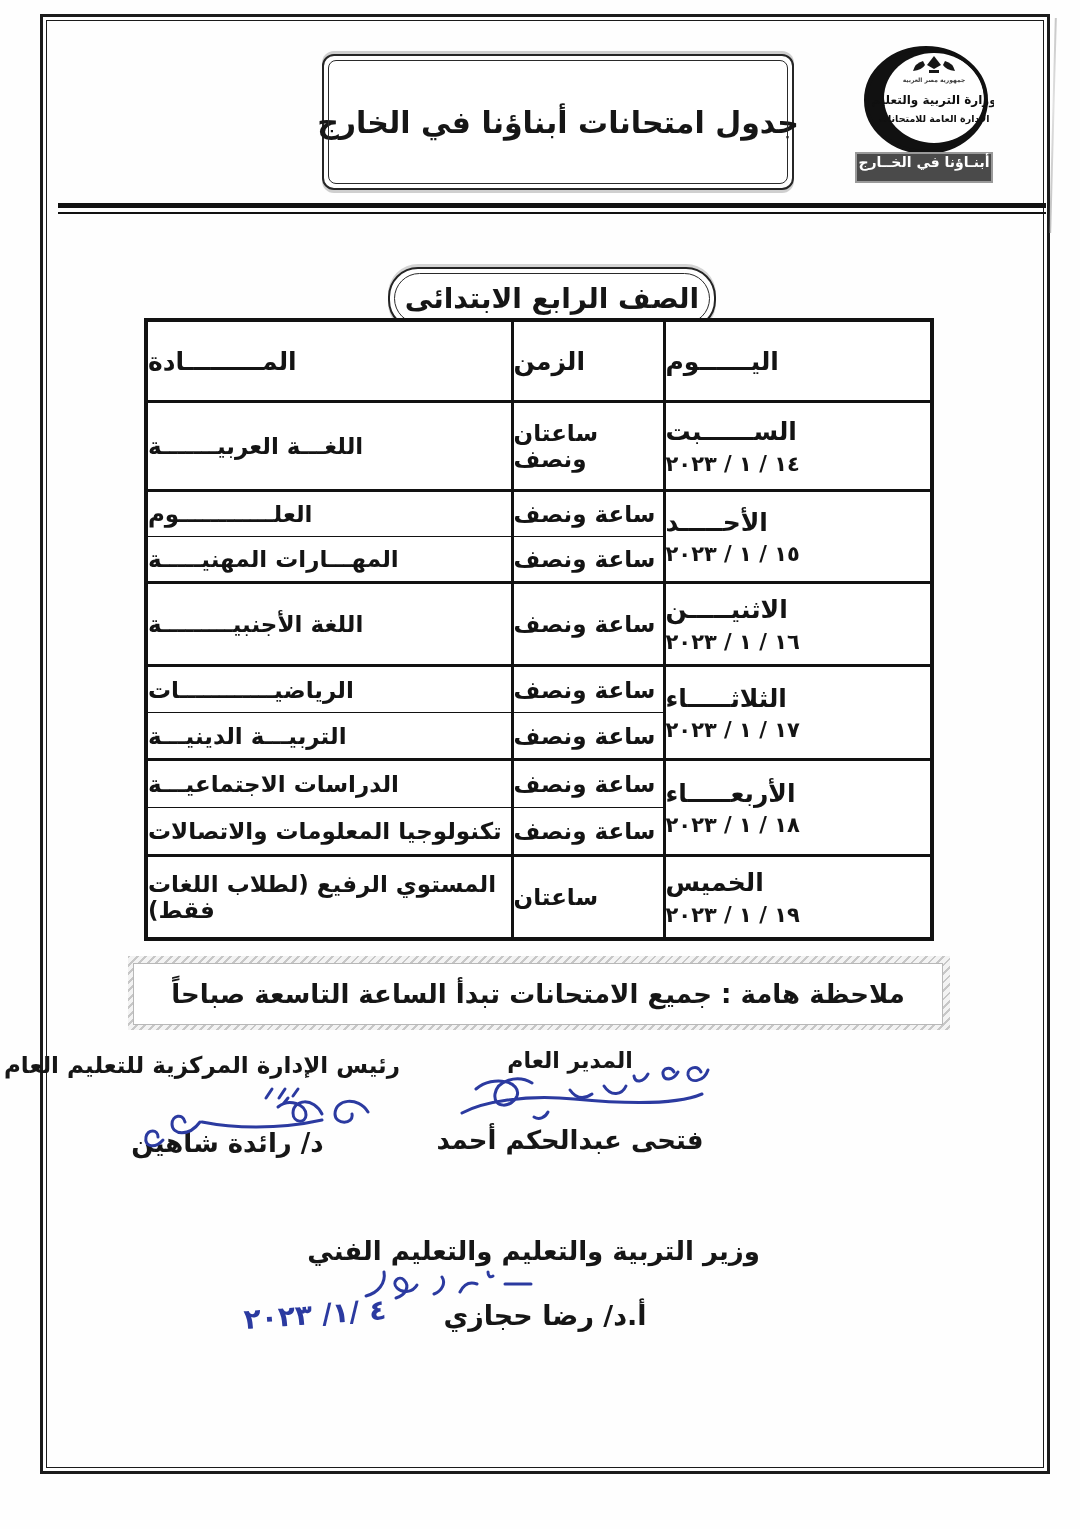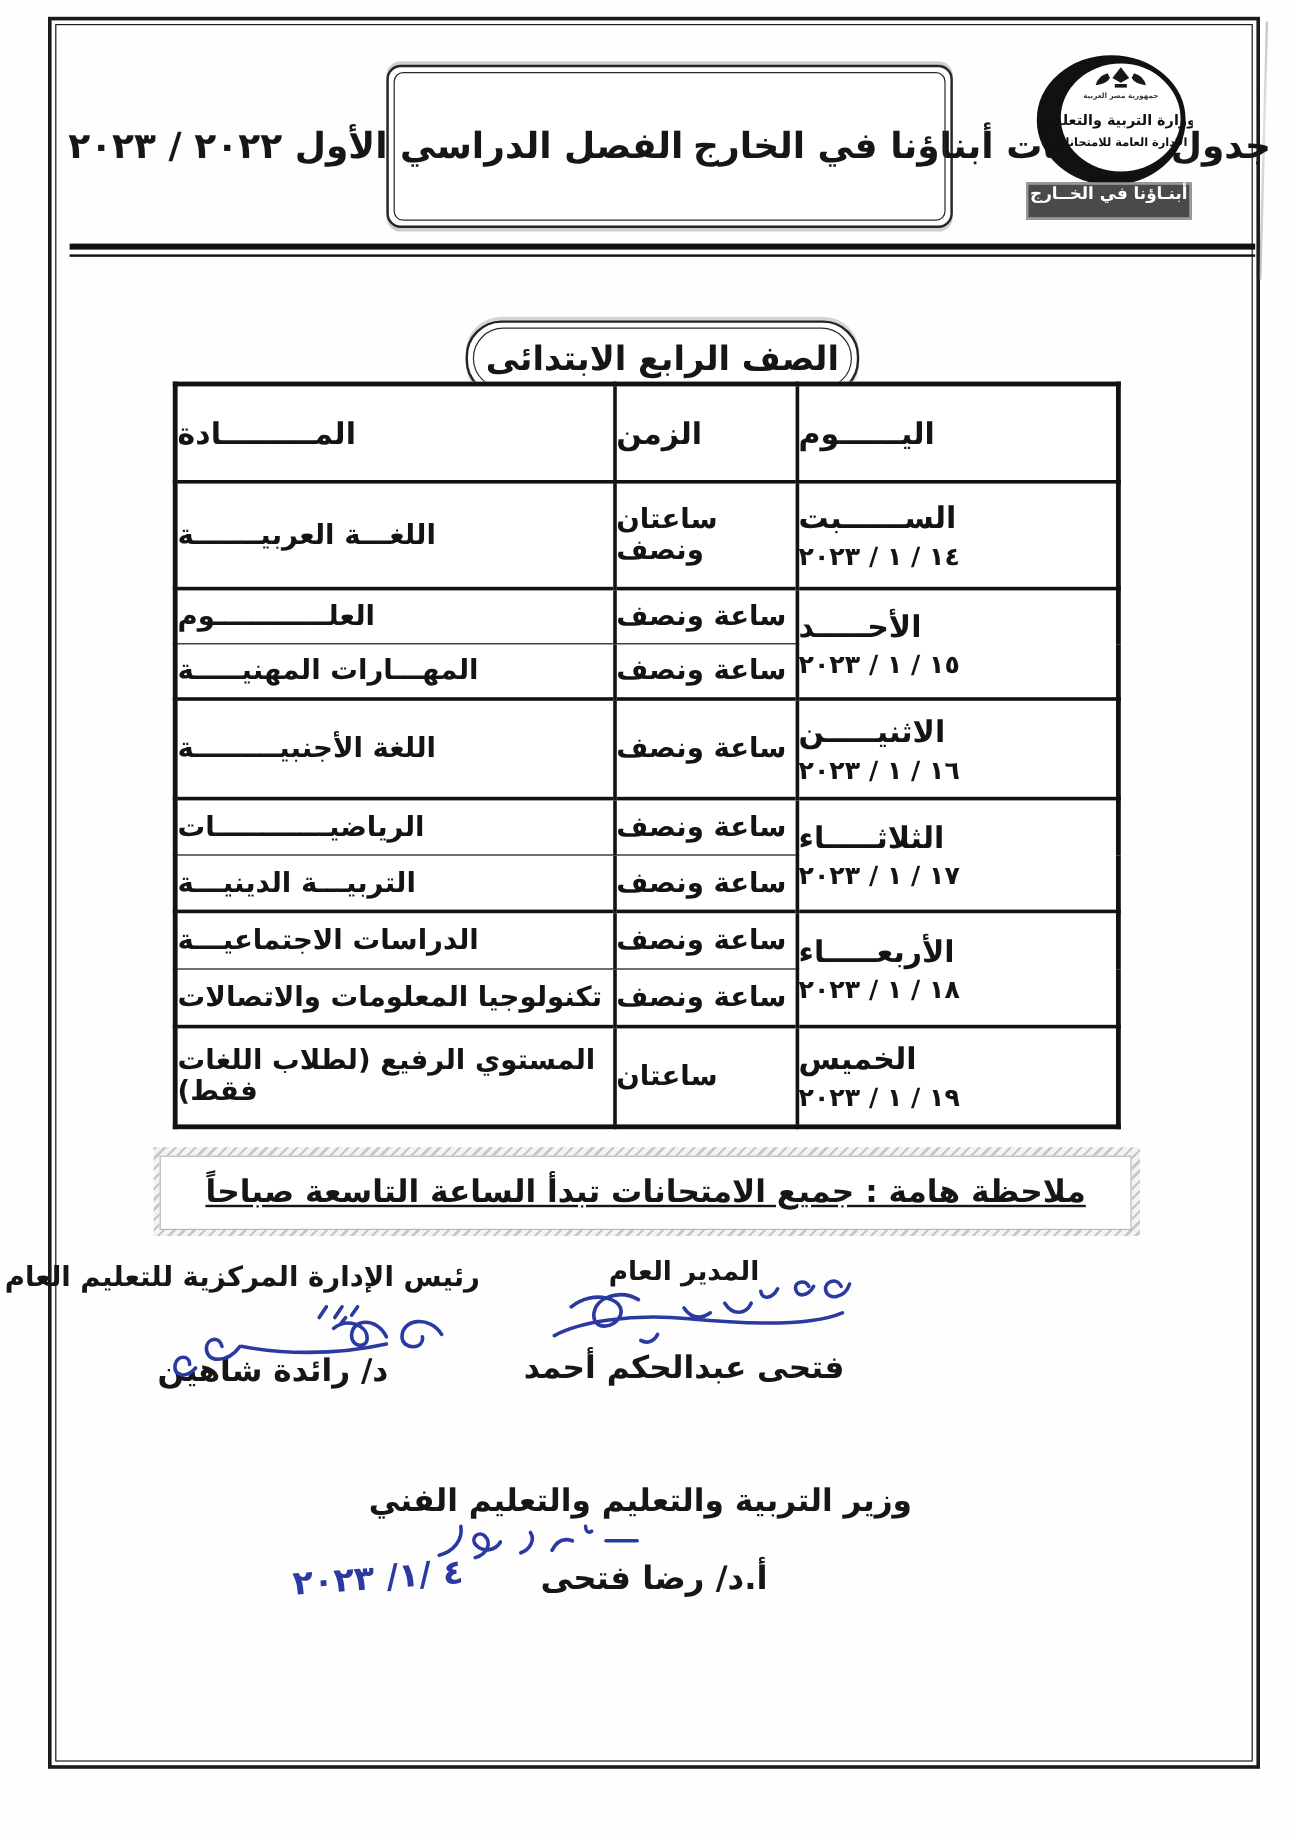--- a/index.html
+++ b/index.html
@@ -47,21 +47,21 @@
   .day-date {font-size:21px; margin-top:4px; letter-spacing:1px;}
   .time-cell {font-size:23px;}
   .subj-cell {font-size:23px;}
   tr.h88 > td {height:86px;} tr.h45 > td {height:44px;} tr.h46 > td {height:45px;}
   tr.h47 > td {height:46px;} tr.h82 > td {height:80px;}
   
   .note-wrap {position:absolute; left:128px; top:956px; width:822px; height:74px; box-sizing:border-box;
               padding:7px; background:repeating-linear-gradient(135deg,#c7c7c7 0 2px,#f3f3f3 2px 6px);}
   .note-inner {width:100%; height:100%; background:#fff; border:1px solid #b8b8b8;
                display:flex; align-items:center; justify-content:center;}
-  .note-inner span {font-size:26px; font-weight:bold; white-space:nowrap;text-decoration:underline;}
+  .note-inner span {font-size:26px; font-weight:bold; white-space:nowrap;}
   
   .sig-block {position:absolute; text-align:center;}
   .sig-title {font-size:22px; font-weight:bold; white-space:nowrap;}
   .sig-name  {font-size:25px; font-weight:bold; white-space:nowrap;}
   .sig-svg {position:absolute; pointer-events:none;}
   .sig-svg path {fill:none; stroke:#2b3aa0; stroke-width:3; stroke-linecap:round; stroke-linejoin:round;}
   .blk-director {left:845px; top:1055px; width:180px;}
   .blk-director .sig-name {margin-top:58px;}
   .blk-general {left:420px; top:1048px; width:300px;}
   .blk-general .sig-name {margin-top:52px; font-size:26px;}
@@ -80,21 +80,20 @@
 </head>
 <body>
 
 <div class="page">
 
   <div class="frame"></div>
   <div class="scan-scratch"></div>
 
   <div class="title-box">
     <div class="title-line">جدول امتحانات أبناؤنا في الخارج</div>
-    <div class="title-line">الفصل الدراسي الأول ٢٠٢٢ / ٢٠٢٣</div>
   </div>
 
   <div class="logo">
     <svg width="134" height="150" viewBox="0 0 134 150">
       <ellipse cx="66" cy="58" rx="60" ry="52" fill="#111"></ellipse>
       <ellipse cx="74" cy="56" rx="50" ry="45" fill="#ffffff"></ellipse>
       <ellipse cx="66" cy="58" rx="60" ry="52" fill="none" stroke="#111" stroke-width="4"></ellipse>
 
       <g>
         <path d="M74 14 l-7 9 l7 4 l7 -4 z" fill="#171717"></path>
@@ -229,16 +228,16 @@
       <path d="M196 16 l6 -9 m7 9 l6 -9 m8 7 l5 -7 m-14 14 l4 -5"></path>
     </svg>
     <div class="sig-name">د/ رائدة شاهين</div>
   </div>
 
   <div class="minister-title">وزير التربية والتعليم والتعليم الفني</div>
   <svg class="sig-svg" style="left:350px; top:1262px;" width="230" height="46" viewBox="0 0 230 46">
     <path d="M16 34 c12 -3 20 -13 18 -24 m12 26 c10 -3 14 -12 8 -18 c-5 -5 -13 2 -7 8 c6 6 16 4 20 -3"></path>
     <path d="M84 32 c8 -3 12 -11 8 -17 m18 15 q6 -12 17 -8 m11 -12 c0 4 2 6 5 4 m12 8 h26"></path>
   </svg>
-  <div class="minister-name">أ.د/ رضا فتحى</div>
+  <div class="minister-name">أ.د/ رضا حجازي</div>
   <div class="minister-date">٤ /١/ ٢٠٢٣</div>
 
 </div>
 
 </body></html>

